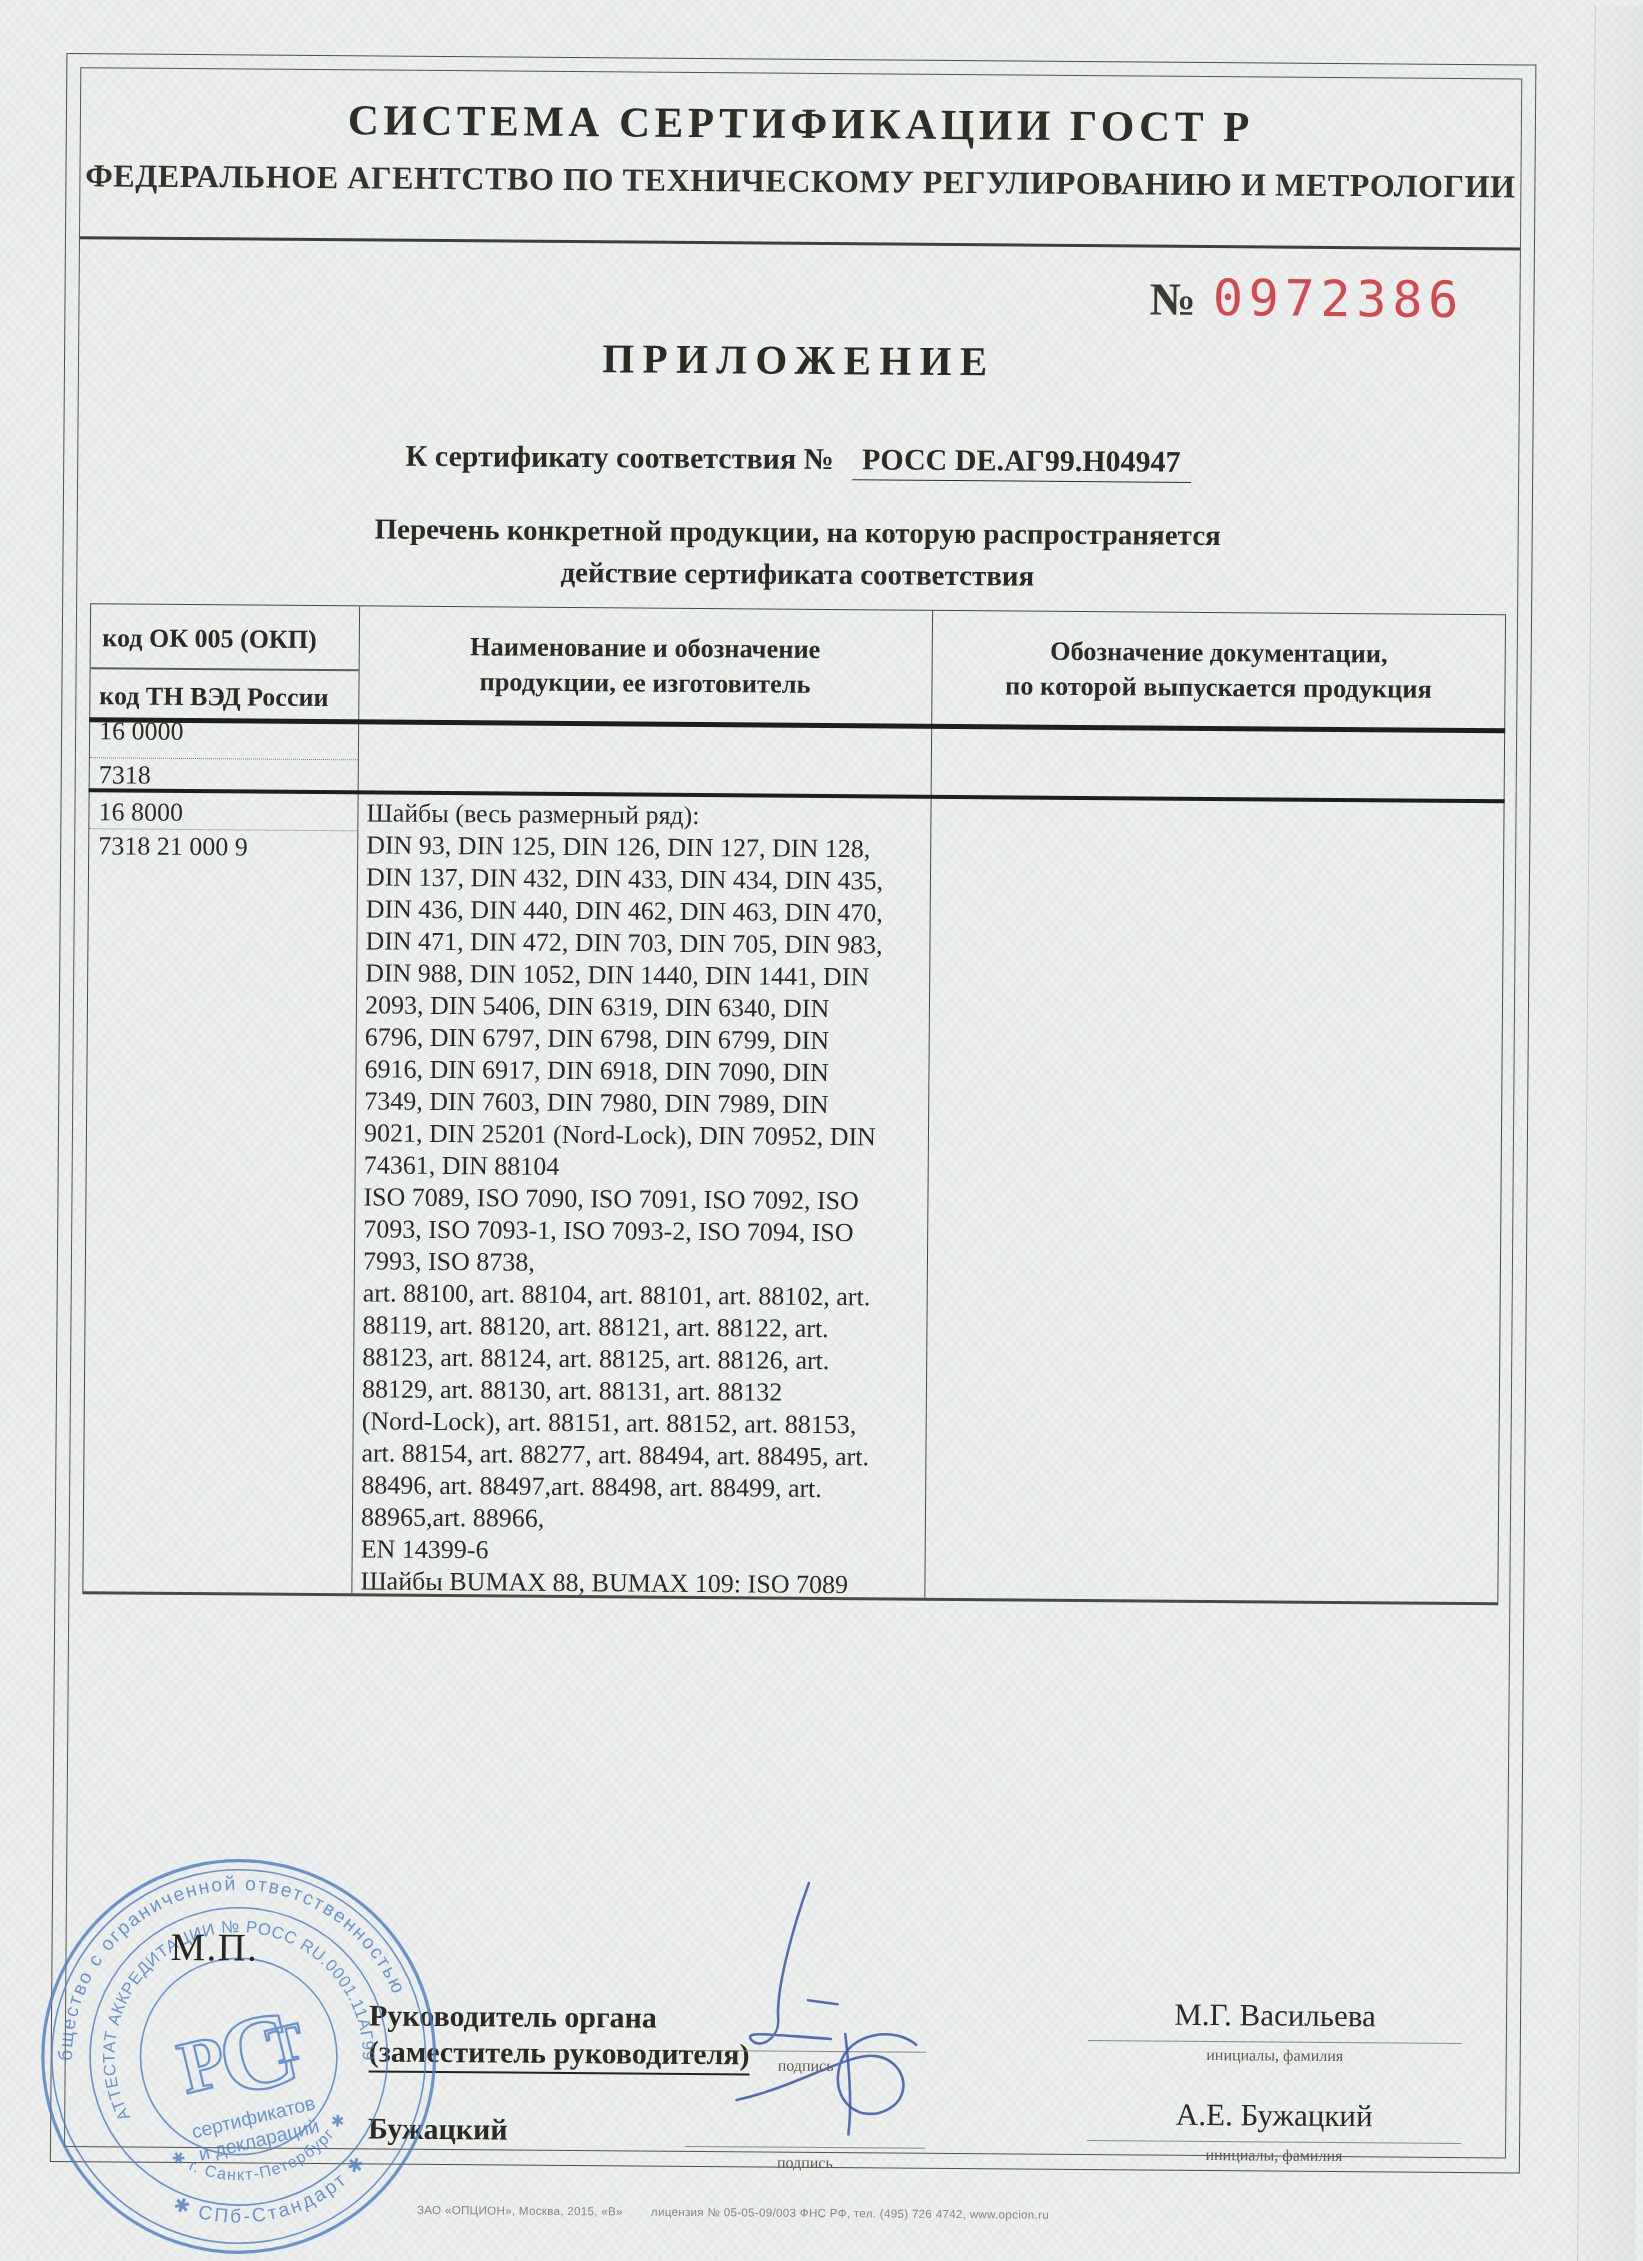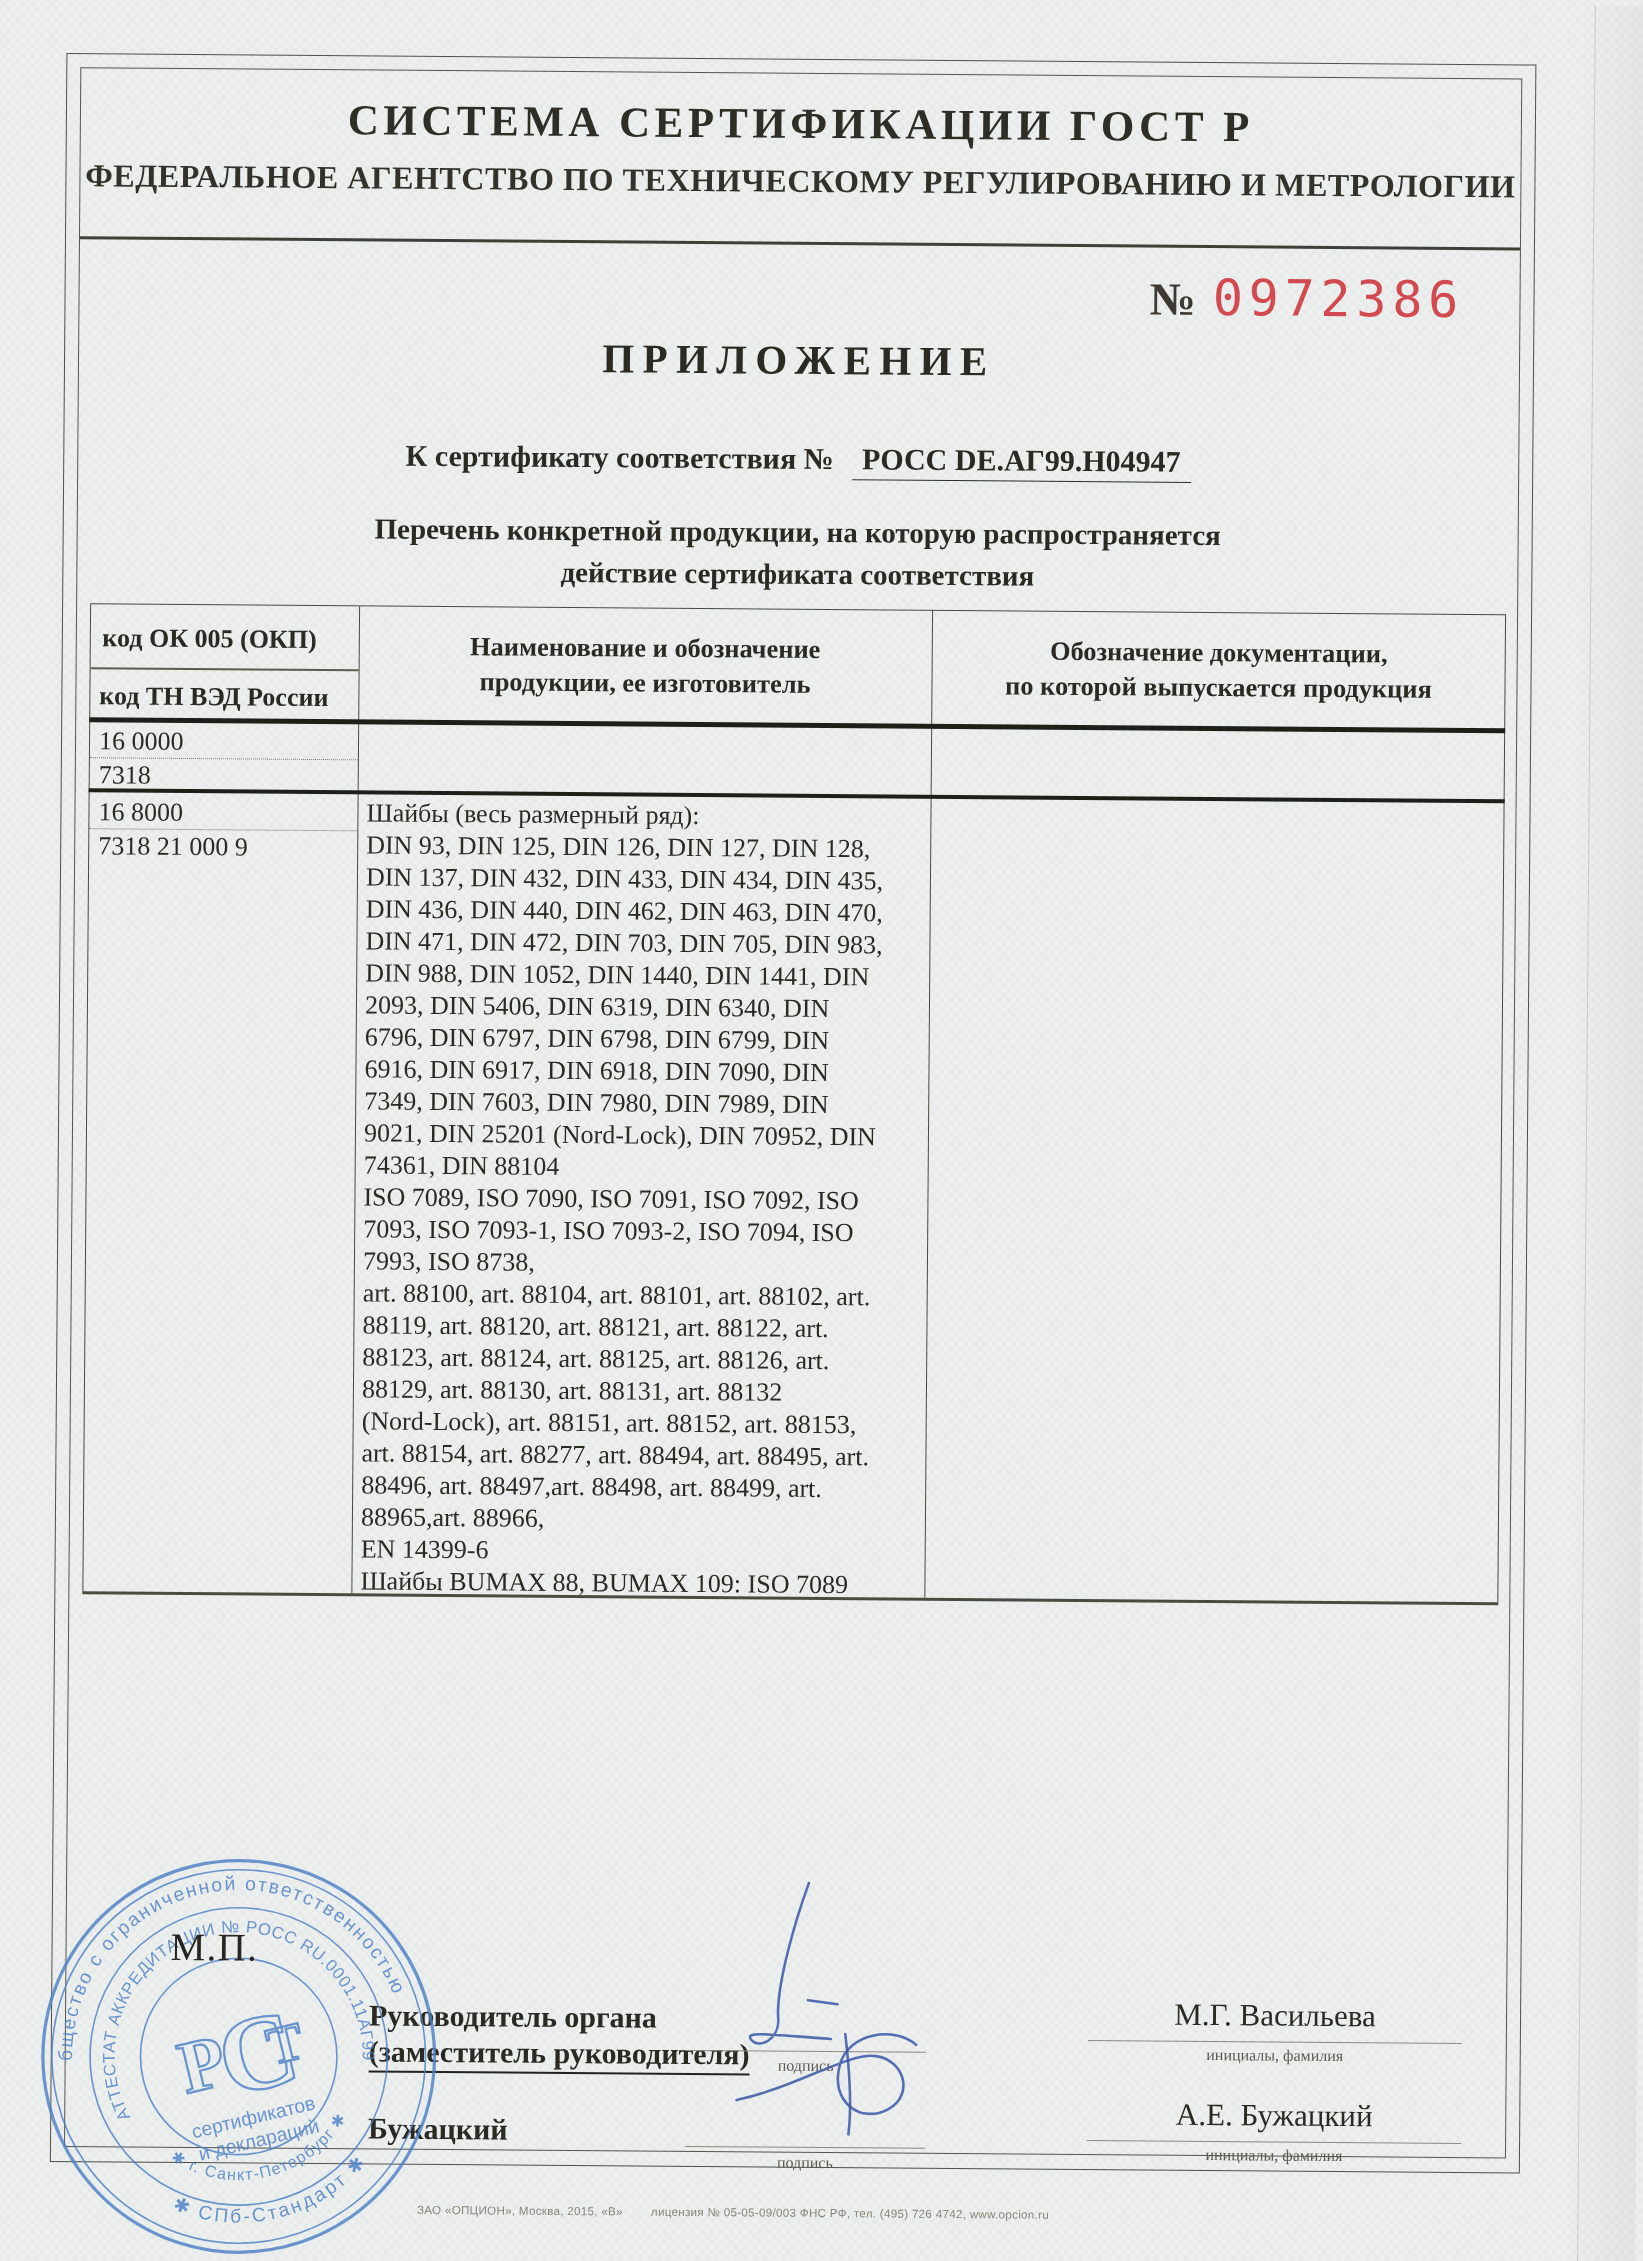--- a/index.html
+++ b/index.html
@@ -116,21 +116,21 @@
       <div class="c1h-bot">код ТН ВЭД России</div>
       <div class="chdr c2h">
           <div>Наименование и обозначение</div>
           <div>продукции, ее изготовитель</div>
         </div>
       <div class="chdr c3h">
           <div>Обозначение документации,</div>
           <div>по которой выпускается продукция</div>
         </div>
 
-      <div class="code" style="top:122px;">16 0000</div>
+      <div class="code" style="top:112px;">16 0000</div>
       <div class="dotted" style="top:153px;"></div>
       <div class="code" style="top:156px;">7318</div>
 
       <div class="code" style="top:193px;text-align:right;">16 8000</div>
       <div class="dotted" style="top:224px;"></div>
       <div class="code" style="top:227px;">7318 21 000 9</div>
 
       <div class="cell-lines">
           <div>Шайбы (весь размерный ряд):</div>
           <div>DIN 93, DIN 125, DIN 126, DIN 127, DIN 128,</div>

